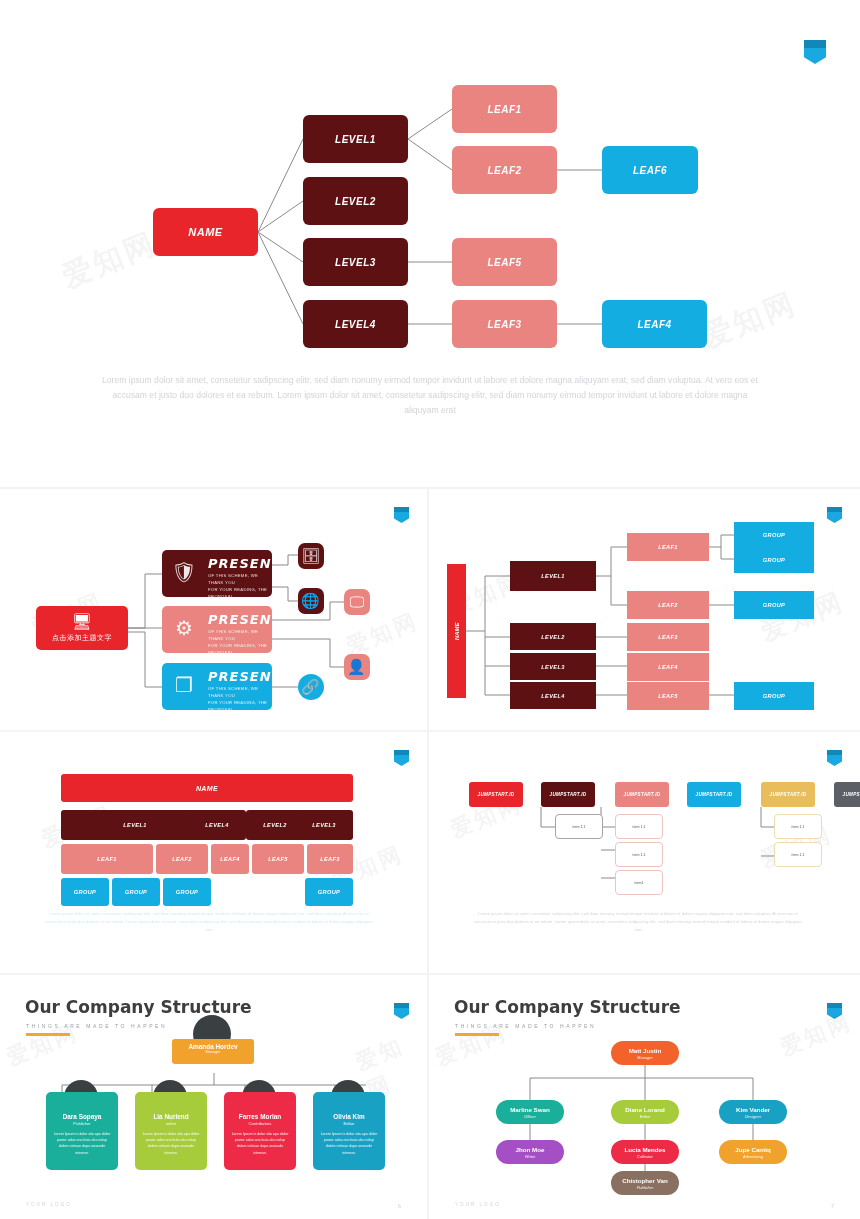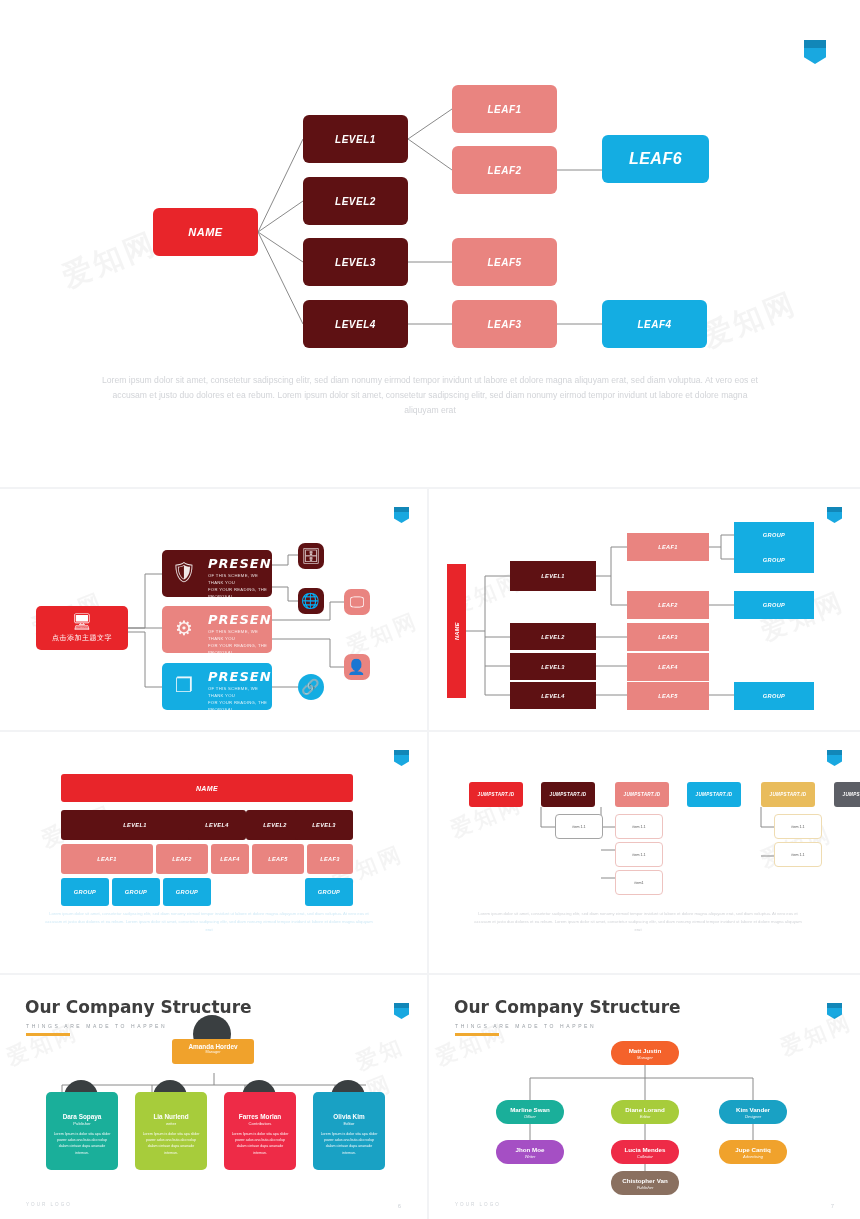--- a/index.html
+++ b/index.html
@@ -174,21 +174,21 @@
     <div class="node n-dark" style="left:303px; top:115px; width:105px; height:48px; font-size:10px;">LEVEL1</div>
     <div class="node n-dark" style="left:303px; top:177px; width:105px; height:48px; font-size:10px;">LEVEL2</div>
     <div class="node n-dark" style="left:303px; top:238px; width:105px; height:48px; font-size:10px;">LEVEL3</div>
     <div class="node n-dark" style="left:303px; top:300px; width:105px; height:48px; font-size:10px;">LEVEL4</div>
 
     <div class="node n-rose" style="left:452px; top:85px; width:105px; height:48px; font-size:10px;">LEAF1</div>
     <div class="node n-rose" style="left:452px; top:146px; width:105px; height:48px; font-size:10px;">LEAF2</div>
     <div class="node n-rose" style="left:452px; top:238px; width:105px; height:48px; font-size:10px;">LEAF5</div>
     <div class="node n-rose" style="left:452px; top:300px; width:105px; height:48px; font-size:10px;">LEAF3</div>
 
-    <div class="node n-blue" style="left:602px; top:135px; width:107px; height:48px; font-size:16px;">LEAF6</div>
+    <div class="node n-blue" style="left:602px; top:146px; width:96px; height:48px; font-size:10px;">LEAF6</div>
     <div class="node n-blue" style="left:602px; top:300px; width:105px; height:48px; font-size:10px;">LEAF4</div>
 
     <div class="caption" style="left:100px; top:373px; width:660px;">Lorem ipsum dolor sit amet, consetetur sadipscing elitr, sed diam nonumy eirmod tempor invidunt ut labore et dolore magna aliquyam erat, sed diam voluptua. At vero eos et accusam et justo duo dolores et ea rebum. Lorem ipsum dolor sit amet, consetetur sadipscing elitr, sed diam nonumy eirmod tempor invidunt ut labore et dolore magna aliquyam erat</div>
   </div>
 
   <div class="slide" style="left:0; top:489px; width:427px; height:241px;">
     <div class="badge sm" style="right:18px; top:18px;"></div>
     <div class="wm" style="left:30px; top:110px; font-size:22px;">爱知网</div>
     <div class="wm" style="left:345px; top:130px; font-size:22px;">爱知网</div>
 

